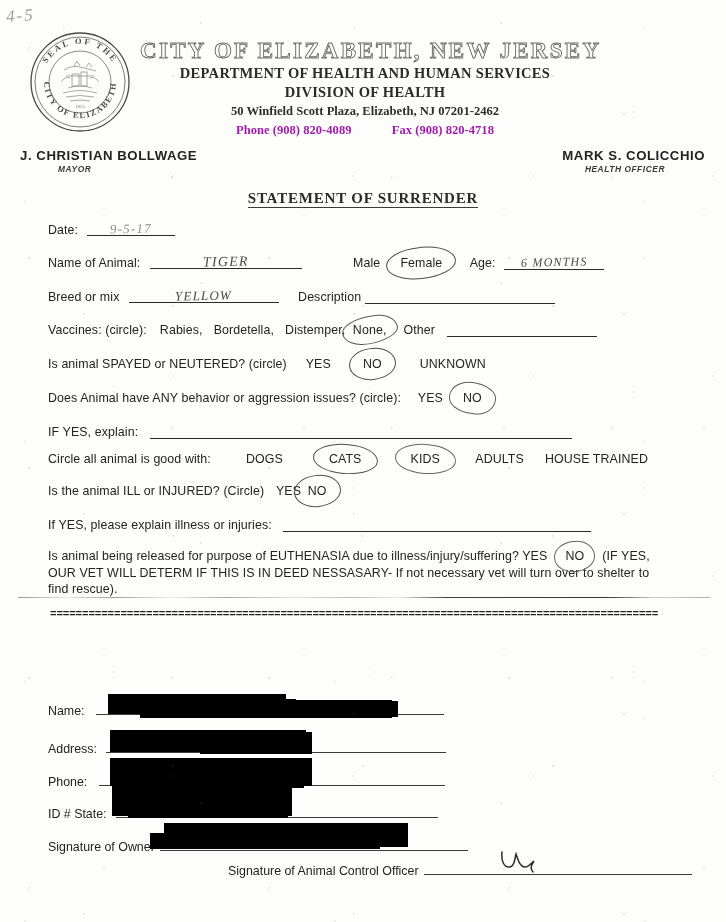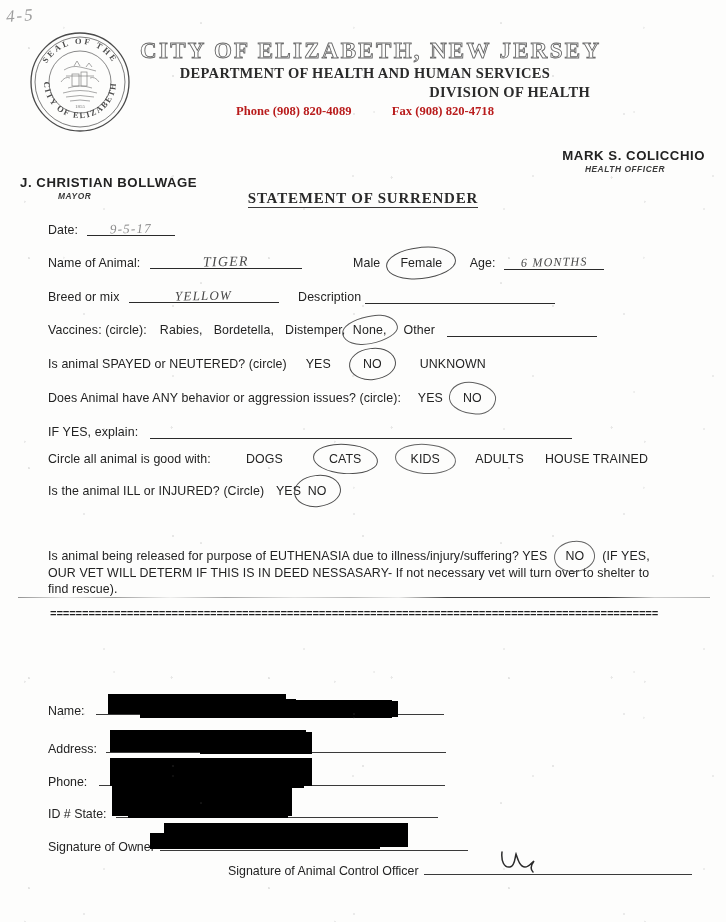--- a/index.html
+++ b/index.html
@@ -88,40 +88,39 @@
     line-height: 1.32;
     white-space: nowrap;
   }
   .lh-div {
     font-family: "Liberation Serif", serif;
     font-size: 14.5px;
     font-weight: bold;
     color: #2b2b2b;
     letter-spacing: .3px;
     line-height: 1.35;
-    text-align: right;
   }
   .lh-addr {
     font-family: "Liberation Serif", serif;
     font-size: 12.6px;
     font-weight: bold;
     color: #2e2e2e;
     line-height: 1.5;
   }
   .lh-phone {
     font-family: "Liberation Serif", serif;
     font-size: 12.6px;
     font-weight: bold;
-    color: #b91c1c;
+    color: #a21caf;
     line-height: 1.5;
   }
   .lh-phone .gap { display:inline-block; width: 34px; }
 
   
-  #mayor-block { left: 20px; top: 148px; text-align: left; margin-top: 27px; }
+  #mayor-block { left: 20px; top: 148px; text-align: left; }
   #health-block { left: 455px; top: 148px; width: 250px; text-align: right; }
   .official-name {
     font-size: 13.2px;
     font-weight: bold;
     letter-spacing: .55px;
     color: #222;
   }
   .official-title {
     font-size: 8.4px;
     font-weight: bold;
@@ -309,20 +308,21 @@
         <path d="M71 52 q-4 -6 -9 -4"></path>
       </g>
       <text x="52" y="78" text-anchor="middle" font-family="Liberation Serif, serif" font-size="5" fill="#7a7a7a">1855</text>
     </svg>
   </div>
 
   <div class="abs" id="letterhead">
     <div class="lh-city">CITY OF ELIZABETH, NEW JERSEY</div>
     <div class="lh-dept">DEPARTMENT OF HEALTH AND HUMAN SERVICES</div>
     <div class="lh-div">DIVISION OF HEALTH</div>
+    <div class="lh-addr">50 Winfield Scott Plaza, Elizabeth, NJ  07201-2462</div>
     <div class="lh-phone">
       <span>Phone (908) 820-4089</span>
       <span class="gap"></span>
       <span>Fax (908) 820-4718</span>
     </div>
   </div>
 
   <div class="abs" id="mayor-block">
     <div class="official-name">J. CHRISTIAN BOLLWAGE</div>
     <div class="official-title">MAYOR</div>
@@ -440,20 +440,26 @@
     <span style="display:inline-block;width:36px;"></span>
     <span class="circled wide thin">
       <span>KIDS</span>
     </span>
     <span style="display:inline-block;width:26px;"></span>
     <span>ADULTS</span>
     <span style="display:inline-block;width:14px;"></span>
     <span>HOUSE TRAINED</span>
   </div>
 
+  <div class="abs frow" style="top:518px;">
+    <span>If YES, please explain illness or injuries:</span>
+    <span class="slot" style="width:308px; margin-left:8px;">
+      <span class="hand"></span>
+    </span>
+  </div>
 
   <div class="abs frow wrap" style="top:548px; width:614px; line-height:1.33;">
     <span>Is animal being released for purpose of EUTHENASIA due to illness/injury/suffering? YES</span>
     <span style="display:inline-block;width:8px;"></span>
     <span class="circled thin">
       <span>NO</span>
     </span>
     <span style="display:inline-block;width:8px;"></span>
     <span>(IF YES, OUR VET WILL DETERM IF THIS IS IN DEED NESSASARY- If not necessary vet will turn over to shelter to find rescue).</span>
   </div>

